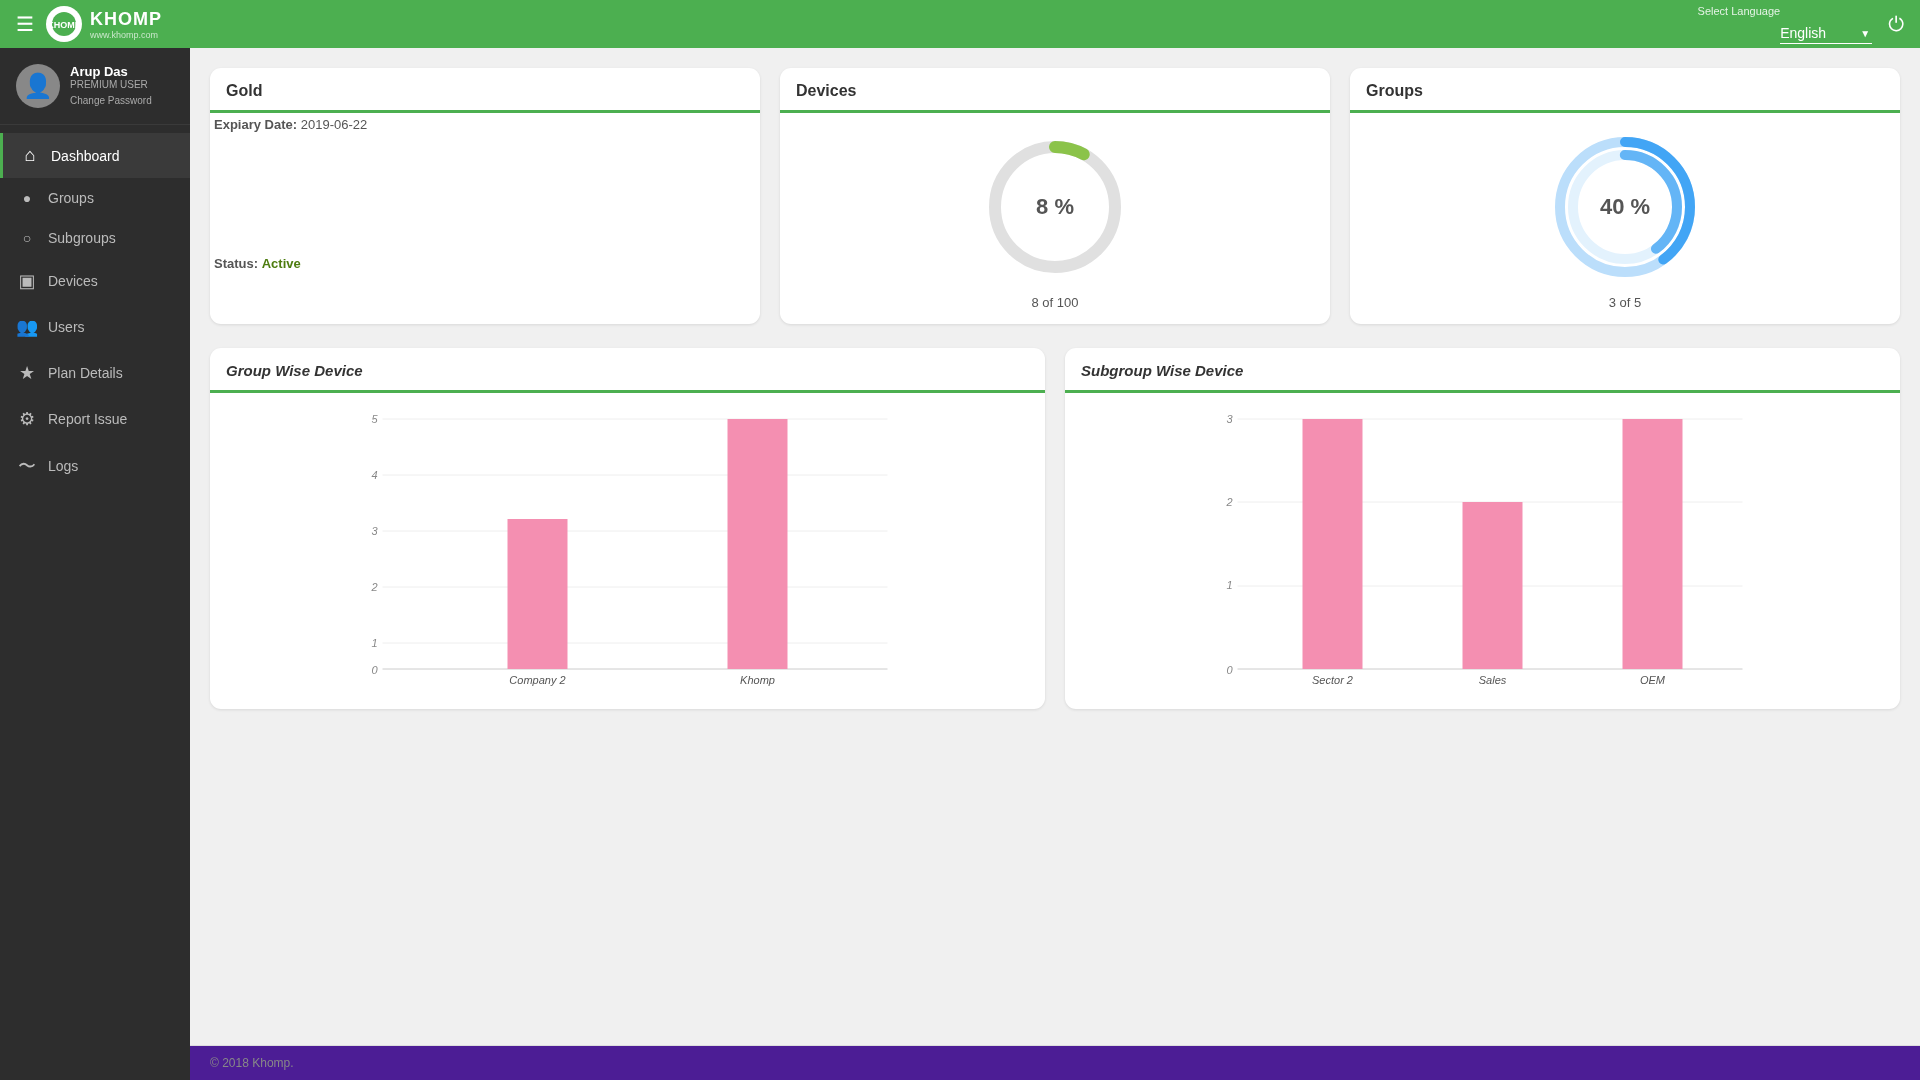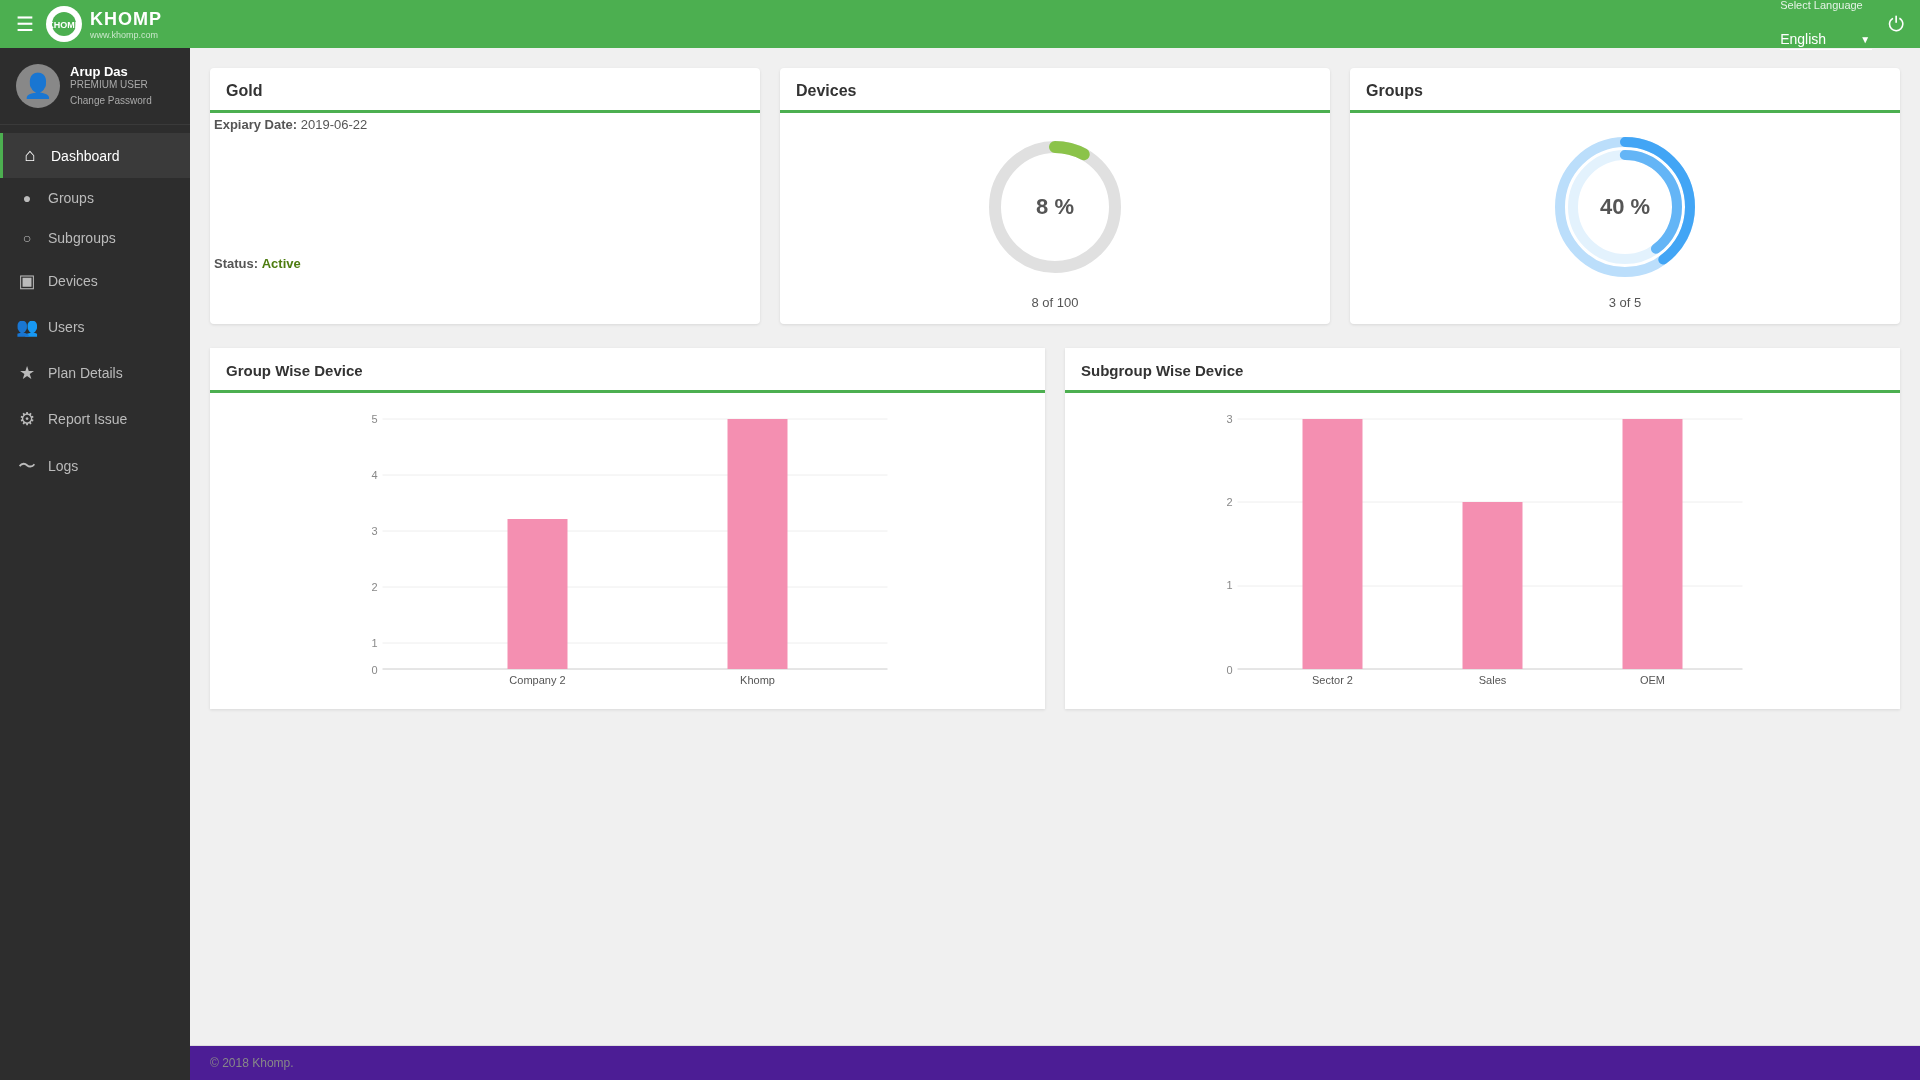--- a/index.html
+++ b/index.html
@@ -14,21 +14,21 @@
       justify-content: space-between;
       padding: 0 16px;
       flex-shrink: 0;
     }
     .topbar-left { display: flex; align-items: center; gap: 12px; }
     .hamburger { color: white; font-size: 20px; cursor: pointer; }
     .logo { display: flex; align-items: center; gap: 8px; }
     .logo-circle { width: 36px; height: 36px; background: white; border-radius: 50%; display: flex; align-items: center; justify-content: center; }
     .logo-sub { color: rgba(255,255,255,0.7); font-size: 9px; display: block; }
     .topbar-right { display: flex; align-items: center; gap: 16px; }
-    .lang-selector { display: flex; flex-direction: column; }
+    .lang-selector { display: flex; flex-direction: row; }
     .lang-label { color: rgba(255,255,255,0.85); font-size: 11px; }
     .lang-select { background: transparent; border: none; border-bottom: 1px solid white; color: white; font-size: 14px; cursor: pointer; padding: 2px 20px 2px 0; appearance: none; outline: none; }
     .lang-select option { color: #333; background: white; }
     .lang-wrapper { position: relative; margin-top: 18px; }
     .lang-wrapper::after { content: '▼'; color: white; font-size: 10px; position: absolute; right: 2px; top: 50%; transform: translateY(-50%); pointer-events: none; }
     .power-btn { color: white; font-size: 20px; cursor: pointer; }
 
     
     .layout { display: flex; flex: 1; overflow: hidden; }
 
@@ -67,21 +67,21 @@
     .nav-item.active { background: #3a3a3a; color: white; border-left: 3px solid #4caf50; }
     .nav-icon { font-size: 18px; width: 22px; text-align: center; }
 
     
     .main-content { flex: 1; overflow-y: auto; padding: 20px; background: #f0f0f0; }
 
     
     .cards-row { display: flex; gap: 20px; margin-bottom: 24px; }
 
     .card {
-      background: white; border-radius: 4px; overflow: hidden;
+      background: white; border-radius: 11px; overflow: hidden;
       box-shadow: 0 1px 3px rgba(0,0,0,0.1);
     }
     .card-header {
       padding: 14px 16px 10px;
       border-bottom: 3px solid #4caf50;
     }
     .card-title { font-size: 16px; font-weight: 600; color: #333; }
     .card-body { padding: 4px; }
 
     .card-gold { flex: 1; min-width: 280px; }
@@ -97,21 +97,21 @@
     .donut-container { display: flex; flex-direction: column; align-items: center; padding: 10px 0; }
     .donut-wrapper { position: relative; width: 160px; height: 160px; }
     .donut-svg { width: 160px; height: 160px; transform: rotate(-90deg); }
     .donut-text {
       position: absolute; top: 50%; left: 50%; transform: translate(-50%, -50%);
       font-size: 22px; font-weight: 600; color: #555;
     }
 
     
     .charts-row { display: flex; gap: 20px; }
-    .chart-card { flex: 1; background: white; border-radius: 0; box-shadow: 0 1px 3px rgba(0,0,0,0.1); overflow: hidden; }
+    .chart-card { flex: 1; background: white; border-radius: 11px; box-shadow: 0 1px 3px rgba(0,0,0,0.1); overflow: hidden; font-style: italic; }
     .chart-header { padding: 14px 16px 10px; border-bottom: 3px solid #4caf50; }
     .chart-title { font-size: 15px; font-weight: 600; color: #333; }
     .chart-body { padding: 16px; }
 
     
     .bar-chart { width: 100%; height: 280px; }
 
     
     .footer { background: #4c1d95; padding: 10px 20px; font-size: 12px; color: #888; border-top: 1px solid #ddd; flex-shrink: 0; }
 

